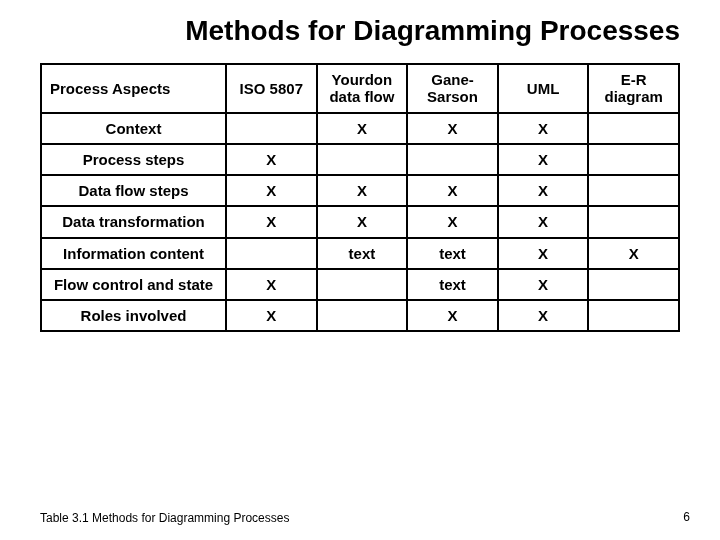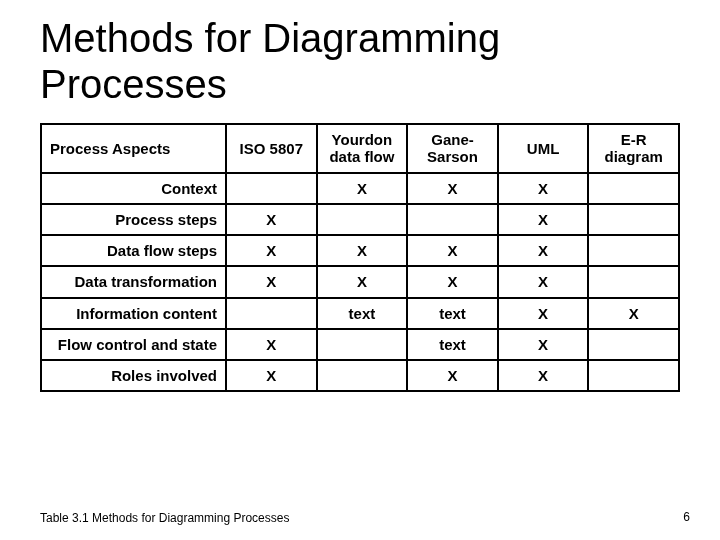--- a/index.html
+++ b/index.html
@@ -14,23 +14,23 @@
     box-sizing: border-box;
   }
   .slide {
     padding: 15px 40px 0 40px;
     box-sizing: border-box;
     width: 100%;
     height: 100%;
     position: relative;
   }
   h1.title {
-    text-align: left;
-    font-weight: normal;
-    font-size: 40px;
+    text-align: right;
+    font-weight: bold;
+    font-size: 28px;
     margin: 0 0 16px 0;
     line-height: 1.15;
   }
   table.grid {
     border-collapse: collapse;
     width: 100%;
     table-layout: fixed;
   }
   table.grid th, table.grid td {
     border: 2px solid #000;
@@ -39,21 +39,21 @@
     text-align: center;
     vertical-align: middle;
     font-weight: bold;
     line-height: 1.15;
   }
   table.grid th.rowhead {
     text-align: left;
     font-weight: bold;
   }
   table.grid td.rowhead {
-    text-align: right;
+    text-align: center;
     font-weight: bold;
     margin-top: 23px;
   }
   table.grid col.first { width: 185px; }
   .caption {
     font-size: 12px;
     position: absolute;
     left: 40px;
     bottom: 15px;
   }

